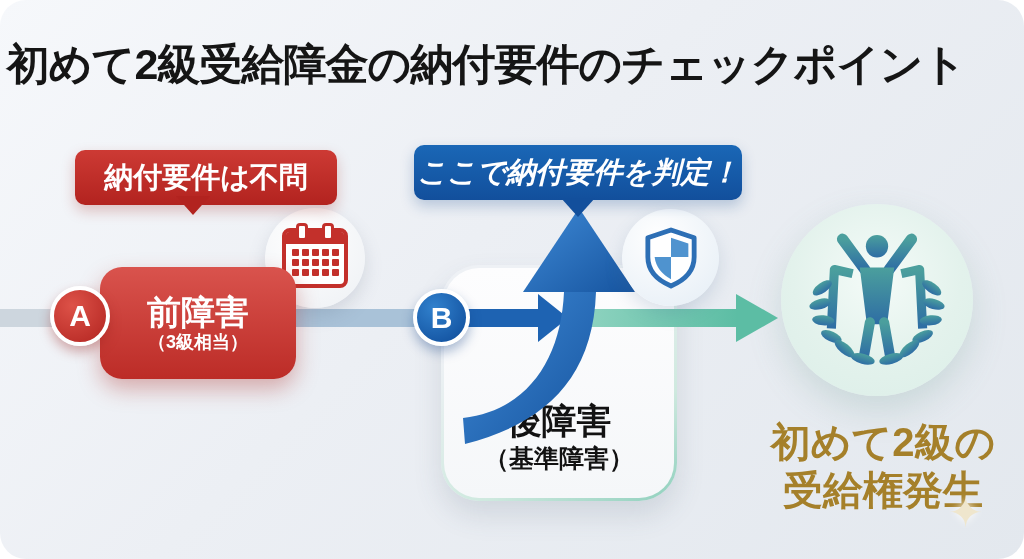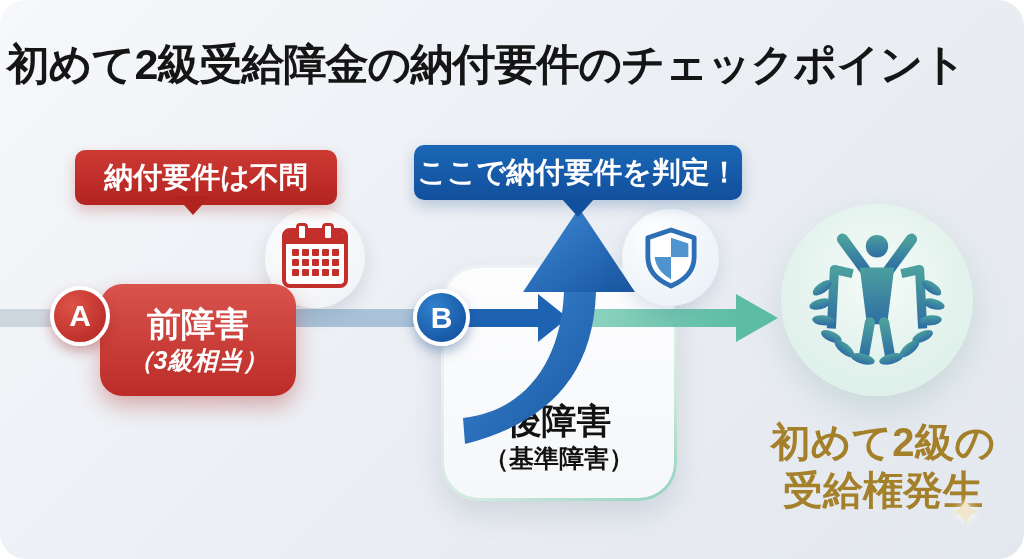--- a/index.html
+++ b/index.html
@@ -14,21 +14,21 @@
          color:#151515;letter-spacing:-1px;z-index:6;}
 
   
   .callout{height:55px;border-radius:10px;color:#fff;font-weight:bold;font-size:29px;
            z-index:7;text-align:center;line-height:55px;}
   .callout-red{left:75px;top:150px;width:262px;
                background:linear-gradient(180deg,#cd3a34,#b2231f);
                box-shadow:0 6px 14px rgba(160,30,25,.25);}
   .callout-blue{left:414px;top:145px;width:328px;
                 background:linear-gradient(180deg,#1a67b6,#124f9c);
-                box-shadow:0 6px 14px rgba(20,70,140,.25);}
+                box-shadow:0 6px 14px rgba(20,70,140,.25);font-style:italic;}
   .ptr{width:0;height:0;border-left:17px solid transparent;border-right:17px solid transparent;z-index:7;}
   .ptr-red{left:176px;top:196px;border-top:19px solid #b2231f;}
   .ptr-blue{left:561px;top:198px;border-top:19px solid #124f9c;}
 
   
   .line{height:18px;top:309px;z-index:1;}
   .seg1{left:0;width:106px;background:#cdd6de;}
   .seg2{left:288px;width:130px;background:#a9c2d8;}
   .seg3{left:570px;top:309px;width:168px;height:18px;z-index:3;
         background:linear-gradient(90deg,#93d5c2,#5cbda4);}
@@ -39,26 +39,26 @@
   
   .node{border-radius:50%;border:4px solid #ffffff;color:#fff;font-weight:bold;font-size:30px;z-index:5;}
   .node-a{left:50px;top:286px;width:52px;height:52px;
           background:radial-gradient(circle at 35% 30%,#dd5248,#b22420);
           box-shadow:0 6px 12px rgba(150,30,25,.35);}
   .node-b{left:413px;top:289px;width:49px;height:49px;
           background:radial-gradient(circle at 35% 30%,#3181cd,#0d4a98);
           box-shadow:0 6px 12px rgba(15,60,130,.35);}
 
   
-  .prior-box{left:100px;top:284px;width:196px;height:112px;border-radius:22px;z-index:4;
+  .prior-box{left:100px;top:267px;width:196px;height:112px;border-radius:22px;z-index:4;
              background:linear-gradient(180deg,#d9534d,#bc2c27);
              box-shadow:0 10px 22px rgba(170,40,35,.35);
              color:#fff;font-weight:bold;flex-direction:column;}
   .prior-title{font-size:34px;line-height:1.15;}
-  .prior-sub{font-size:25px;line-height:1.2;font-style:italic;}
+  .prior-sub{font-size:18px;line-height:1.2;}
 
   
   .icon-circle{border-radius:50%;z-index:3;}
   .cal-circle{left:265px;top:208px;width:100px;height:100px;
               background:radial-gradient(circle at 40% 32%,#ffffff,#edf0f4);
               box-shadow:0 8px 18px rgba(90,100,120,.18);}
   .cal{position:relative;width:58px;height:52px;background:#fff;border:4px solid #c3302b;border-radius:8px;}
   .cal-head{position:absolute;left:0;top:0;width:100%;height:12px;background:#c3302b;border-radius:3px 3px 0 0;}
   .cal-ring{position:absolute;top:-9px;width:6px;height:12px;background:#fff;border:3px solid #c3302b;border-radius:4px;}
   .cal-grid{position:absolute;left:6px;top:17px;width:46px;display:grid;

